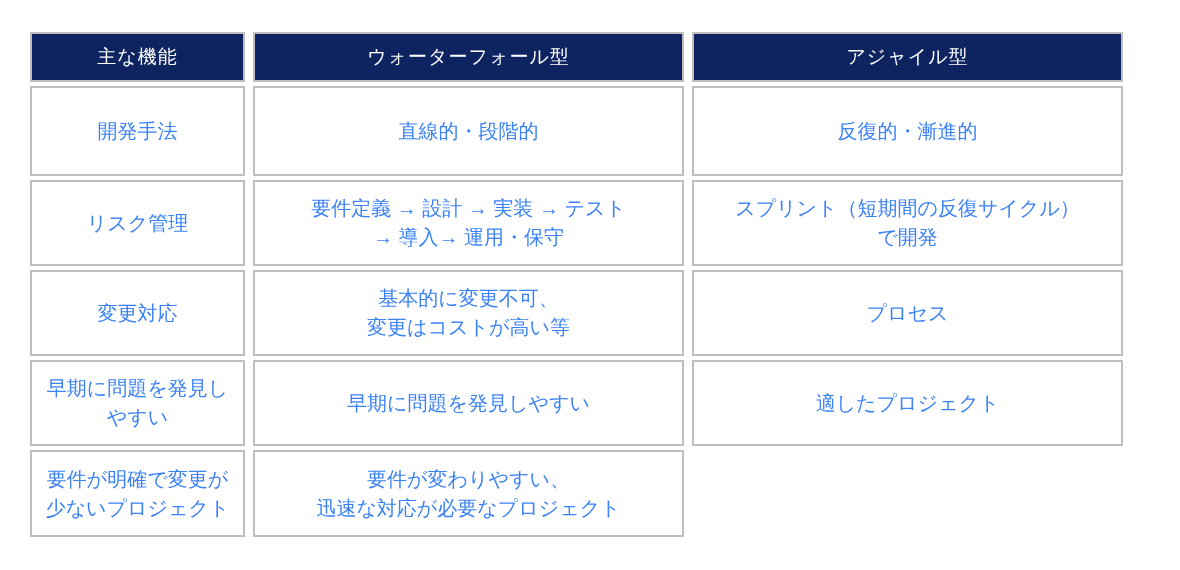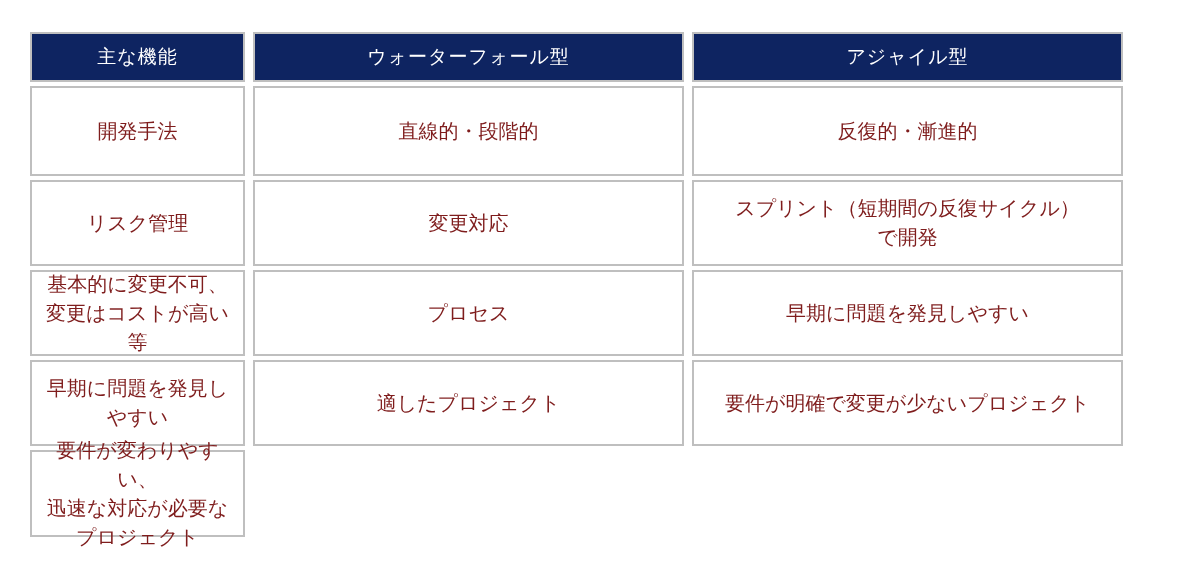--- a/index.html
+++ b/index.html
@@ -24,21 +24,21 @@
     display: grid;
     grid-template-columns: 215px 431px 431px;
     grid-template-rows: 50px 90px 86px 86px 86px 87px;
     column-gap: 8px;
     row-gap: 4px;
   }
   .cell {
     box-sizing: border-box;
     border: 2px solid #BFBFBF;
     background: #ffffff;
-    color: #7f1d1d;
+    color: #3b82f6;
     display: flex;
     align-items: center;
     justify-content: center;
     text-align: center;
     font-size: 20px;
     line-height: 1.45;
     white-space: pre-line;
     padding: 2px 6px;
   }
   .cell.header {
@@ -56,24 +56,26 @@
 
     <div class="cell header">主な機能</div>
     <div class="cell header">ウォーターフォール型</div>
     <div class="cell header">アジャイル型</div>
 
     <div class="cell">開発手法</div>
     <div class="cell">直線的・段階的</div>
     <div class="cell">反復的・漸進的</div>
 
     <div class="cell">リスク管理</div>
-    <div class="cell">変更対応</div>
-
+    <div class="cell">要件定義 → 設計 → 実装 → テスト
+→ 導入→ 運用・保守</div>
     <div class="cell">スプリント（短期間の反復サイクル）
 で開発</div>
+
+    <div class="cell">変更対応</div>
     <div class="cell">基本的に変更不可、
 変更はコストが高い等</div>
 
     <div class="cell">プロセス</div>
     <div class="cell">早期に問題を発見しやすい</div>
     <div class="cell">早期に問題を発見しやすい</div>
 
     <div class="cell">適したプロジェクト</div>
     <div class="cell">要件が明確で変更が少ないプロジェクト</div>
     <div class="cell">要件が変わりやすい、

